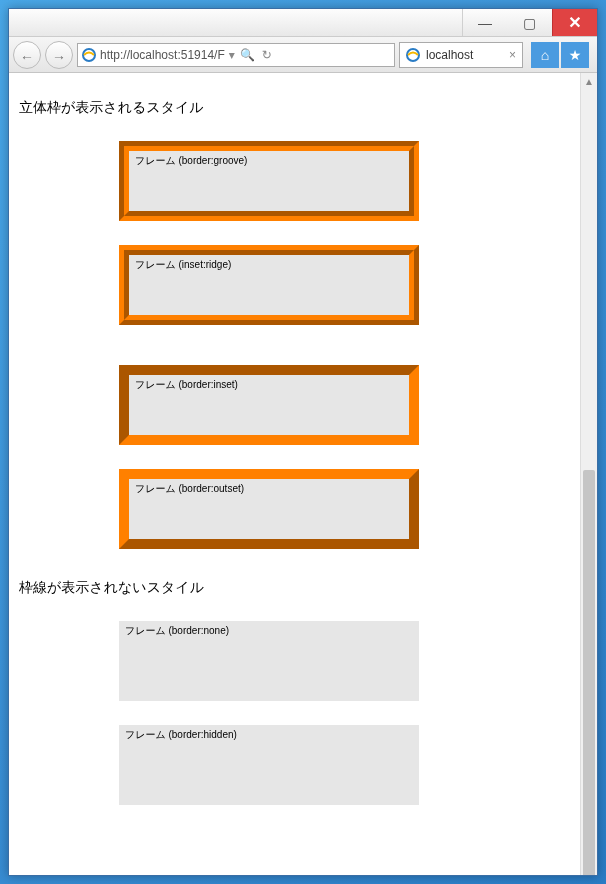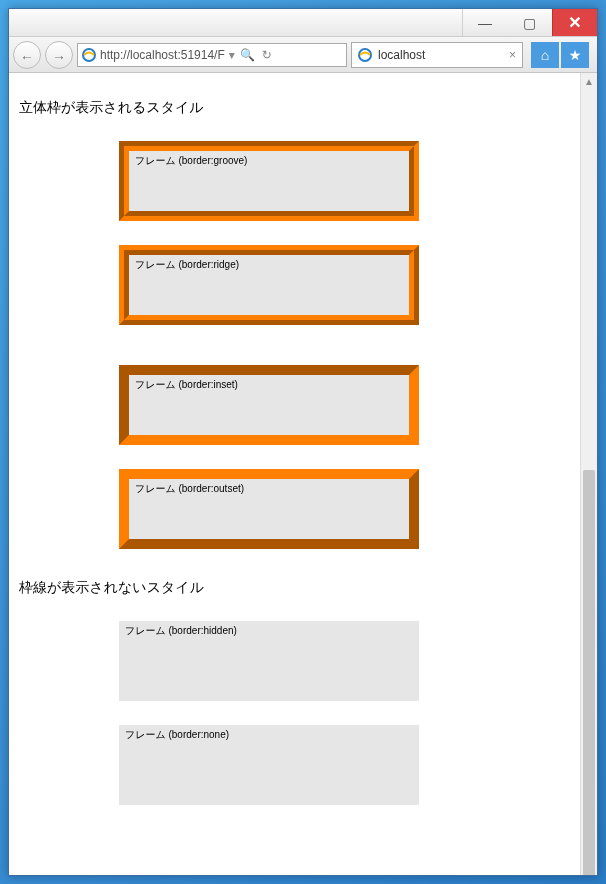--- a/index.html
+++ b/index.html
@@ -79,21 +79,21 @@
   }
   .addrbar .ie-icon-sm {
     width: 14px; height: 14px;
     display: inline-flex;
     align-items: center;
     justify-content: center;
   }
   .addrbar .url { white-space: nowrap; overflow: hidden; }
   .addrbar .ctrls { display: flex; gap: 6px; color: #888; }
   .tab {
-    width: 172px;
+    width: 124px;
     height: 26px;
     border: 1px solid #aaa;
     background: #fff;
     display: flex;
     align-items: center;
     padding: 0 6px;
     gap: 6px;
     font-size: 12px;
     color: #333;
   }
@@ -219,36 +219,36 @@
 
   <div class="content-wrap">
     <div class="content">
 
       <div class="section-title">立体枠が表示されるスタイル</div>
 
       <div class="frame-row">
         <div class="frame groove">フレーム (border:groove)</div>
       </div>
       <div class="frame-row">
-        <div class="frame ridge">フレーム (border:ridge)</div>
+        <div class="frame ridge">フレーム (inset:ridge)</div>
       </div>
       <div class="frame-row">
         <div class="frame inset">フレーム (border:inset)</div>
       </div>
       <div class="frame-row">
         <div class="frame outset">フレーム (border:outset)</div>
       </div>
 
       <div class="section-title" style="margin-top:30px;">枠線が表示されないスタイル</div>
 
       <div class="frame-row">
+        <div class="frame none">フレーム (border:none)</div>
+      </div>
+      <div class="frame-row">
         <div class="frame hidden">フレーム (border:hidden)</div>
-      </div>
-      <div class="frame-row">
-        <div class="frame none">フレーム (border:none)</div>
       </div>
 
     </div>
 
     <div class="scrollbar">
       <div class="sb-btn">▲</div>
       <div class="sb-track">
         <div class="sb-thumb"></div>
       </div>
       <div class="sb-btn">▼</div>

